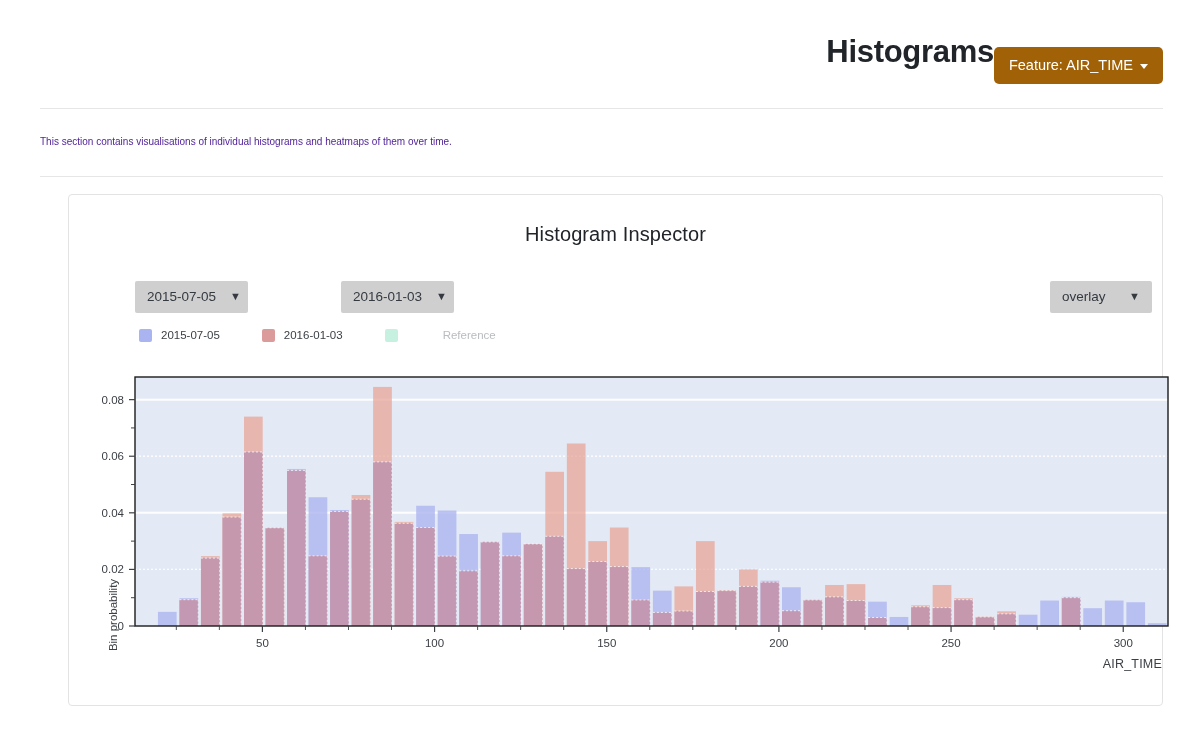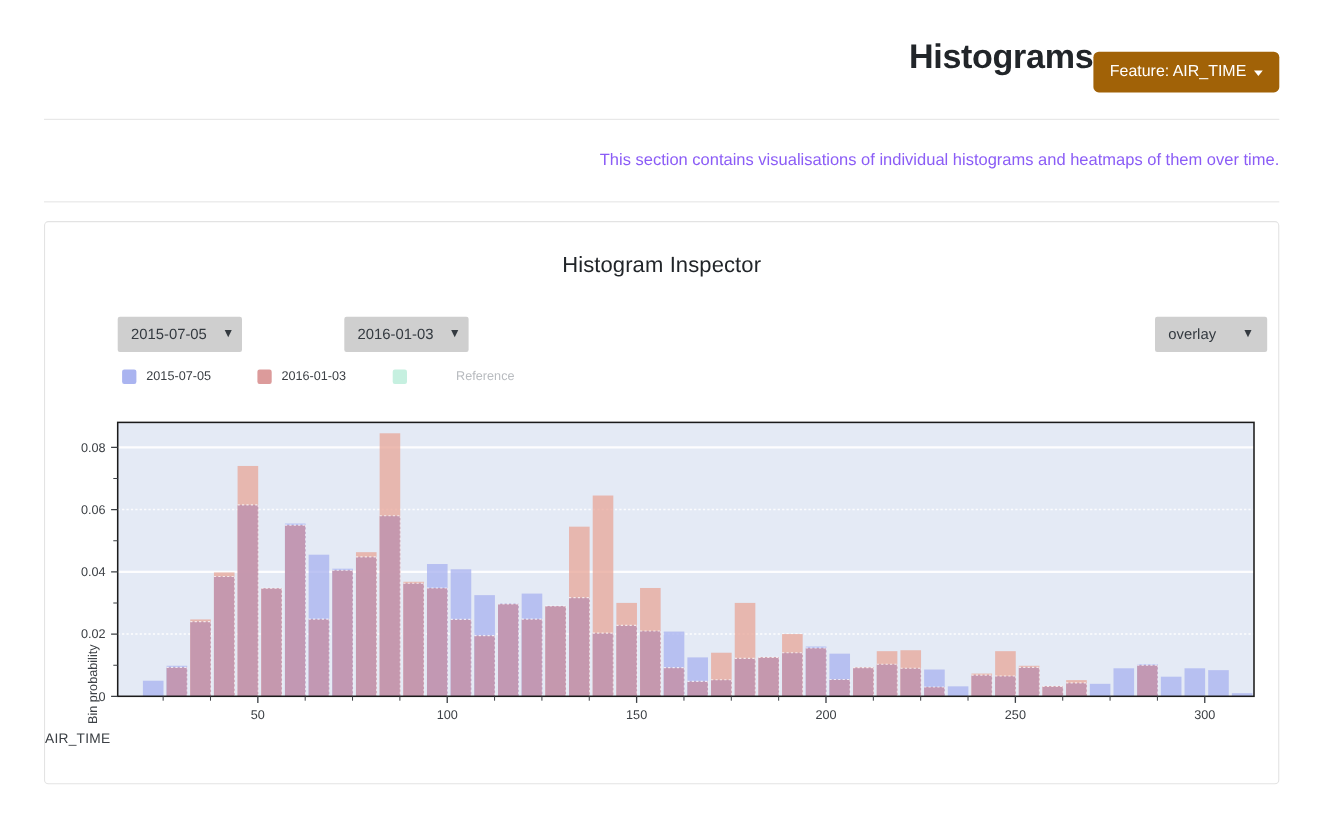--- a/index.html
+++ b/index.html
@@ -56,40 +56,40 @@
     display: inline-block;
     position: relative;
     top: 1px;
   }
   .hr-top {
     border: none;
     border-top: 1px solid #e6e6e6;
     margin: 24px 0 0 0;
   }
   .section-desc {
-    font-size: 15px;
-    color: #8b5cf6;
+    font-size: 10px;
+    color: #4c1d95;
     margin: 26px 0 0 0;
     line-height: 1.45;
-    text-align: right;
   }
   .hr-mid {
     border: none;
     border-top: 1px solid #e6e6e6;
     margin: 26px 0 0 0;
   }
   
   .card {
     margin-top: 17px;
     border: 1px solid #e3e3e3;
     border-radius: 4px;
     background: #ffffff;
     height: 512px;
     position: relative;
     padding: 0;
+    margin-left: 28px;
   }
   .card-title {
     text-align: center;
     font-size: 20px;
     color: #212529;
     margin: 28px 0 0 0;
     font-weight: normal;
     letter-spacing: 0.1px;
   }
   
@@ -157,21 +157,21 @@
     transform: translate(-50%, -50%) rotate(-90deg);
     transform-origin: center center;
     font-size: 11.5px;
     color: #3c4045;
     white-space: nowrap;
   }
   .xlabel {
     position: absolute;
     left: 0; right: 0;
     top: 462px;
-    text-align: left;
+    text-align: right;
     font-size: 12.5px;
     color: #3c4045;
     letter-spacing: 0.2px;
   }
   svg.chart { position: absolute; left: 0; top: 0; }
   .tick-text { font-size: 11.5px; fill: #3c4045; font-family: "Liberation Sans", sans-serif; }
 </style>
 </head>
 <body>
 

